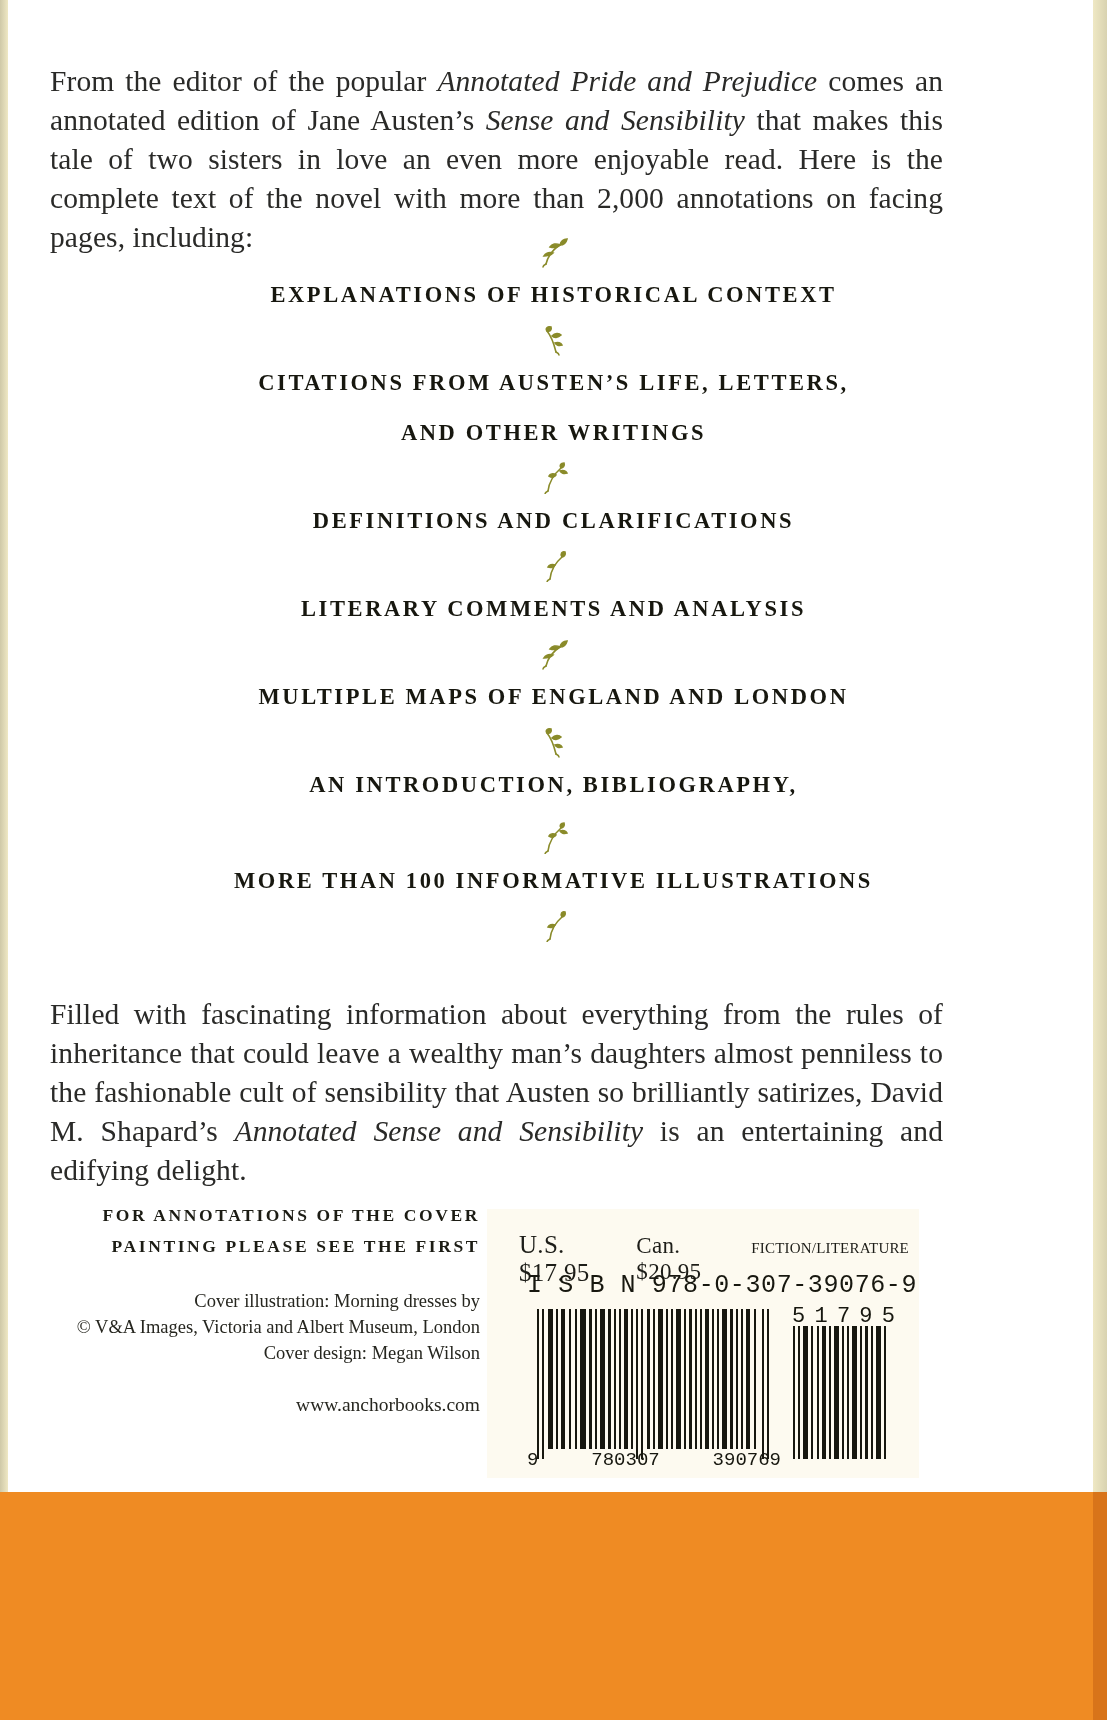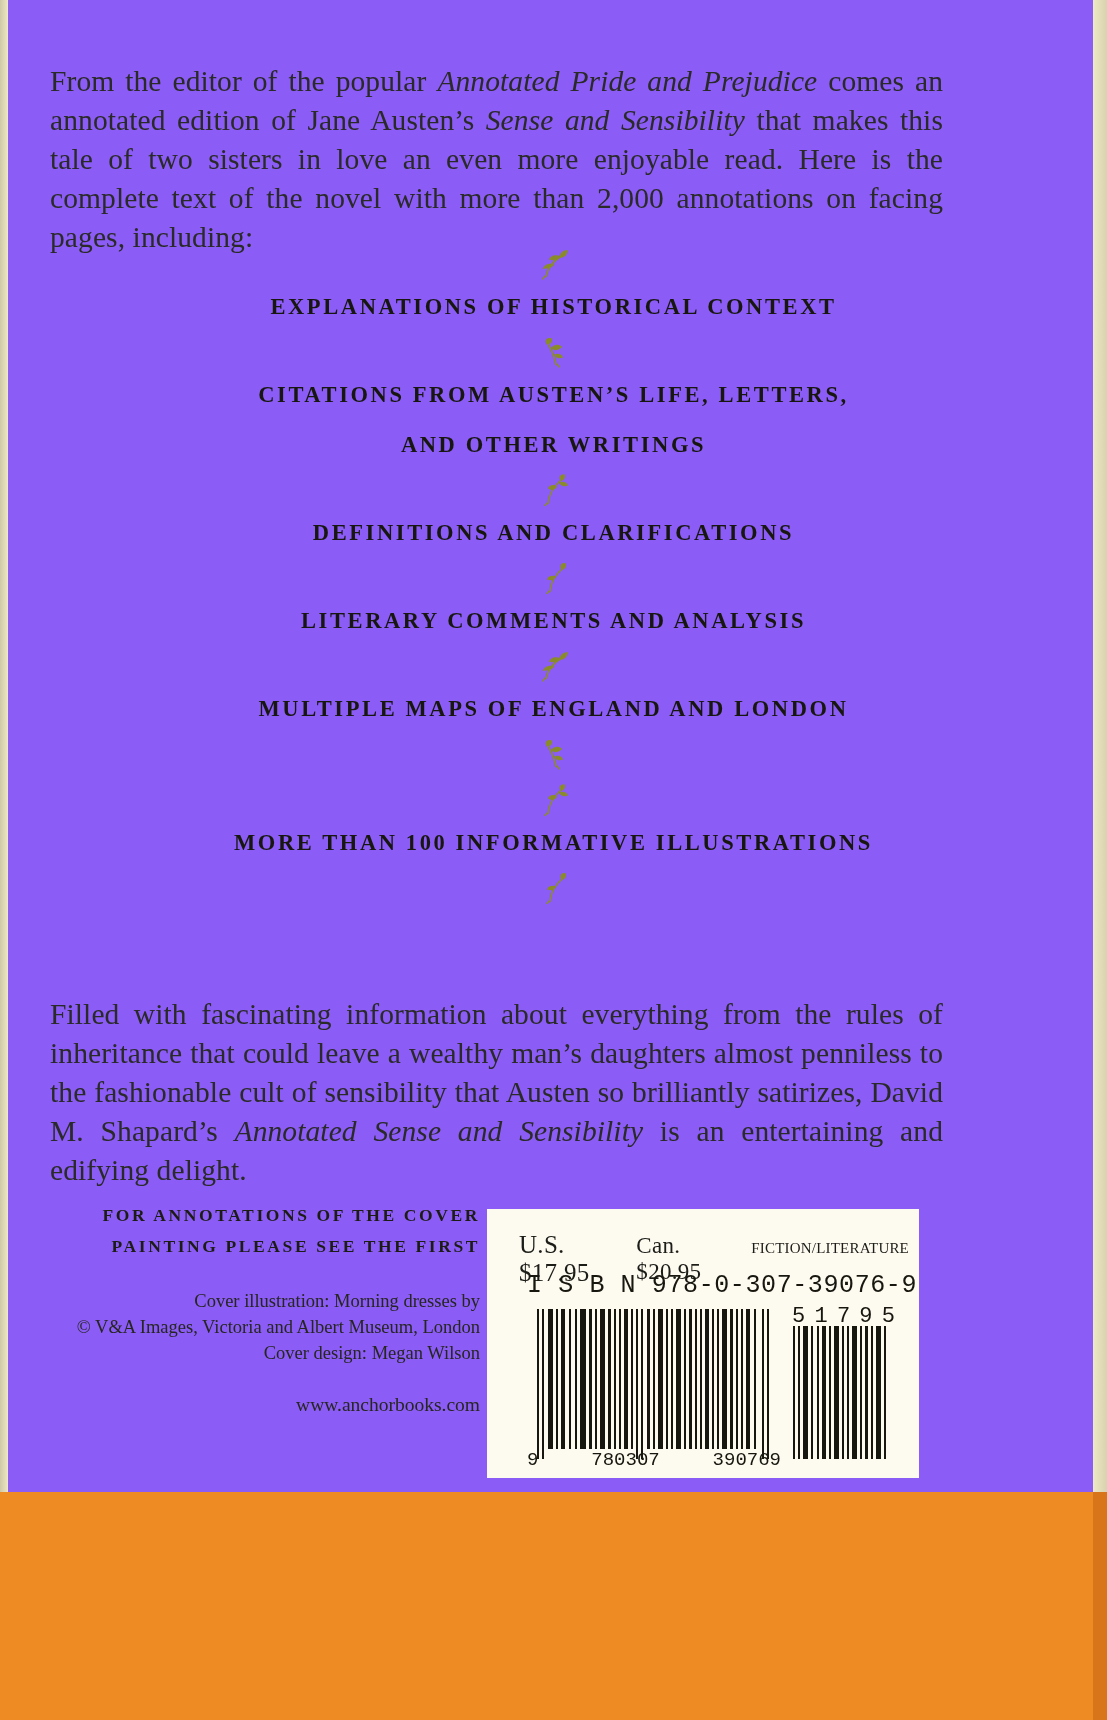--- a/index.html
+++ b/index.html
@@ -5,21 +5,21 @@
   html,body{margin:0;padding:0;}
   body{
     width:1107px;height:1720px;
     background:#f7f2cf;
     font-family:"Liberation Serif", serif;
     overflow:hidden;
     position:relative;
   }
   .page{
     position:absolute;left:0;top:0;width:1107px;height:1720px;
-    background:#8b5cf6;
+    background:#ffffff;
   }
   
   .edge-right{
     position:absolute;right:0;top:0;width:14px;height:1492px;
     background:linear-gradient(to right,#efe8c4,#d8d2b0);
   }
   .edge-left{
     position:absolute;left:0;top:0;width:8px;height:1492px;
     background:linear-gradient(to left,#efe8c4,#cfc9a8);
   }
@@ -43,21 +43,21 @@
     line-height:39px;
     text-align:justify;
     letter-spacing:0.1px;
   }
   .para i{font-style:italic;}
 
   #intro-paragraph{left:50px;top:32px;width:893px;}
   #closing-paragraph{left:50px;top:965px;width:893px;}
 
   .features{
-    position:absolute;left:0;top:234px;width:1107px;
+    position:absolute;left:0;top:222px;width:1107px;
     text-align:center;
   }
   .feature-line{
     font-size:22.5px;
     letter-spacing:2.6px;
     color:#17170f;
     font-weight:700;
     font-variant:small-caps;
     text-transform:uppercase;
     margin:0;
@@ -240,20 +240,21 @@
             <path d="M24 30 C22 22, 20 15, 15 9"></path>
             <path d="M15 9 C13 6, 16 4, 19 5 C20 8, 18 10, 15 9 Z" fill="#8a8b2a"></path>
             <path d="M20 14 C23 11, 27 11, 29 13 C26 16, 22 16, 20 14 Z" fill="#8a8b2a"></path>
             <path d="M23 21 C26 20, 29 21, 30 23 C27 24, 24 23, 23 21 Z" fill="#8a8b2a"></path>
             <path d="M24 30 C26 31, 27 32, 27 33"></path>
           </g>
         </svg>
       </span>
 
       <div class="feature-block">
+        <div class="feature-line pair-top">An Introduction, Bibliography,</div>
       </div>
 
       <span class="ornament">
         <svg viewBox="0 0 44 34" xmlns="http://www.w3.org/2000/svg">
           <g fill="none" stroke="#8a8b2a" stroke-width="1.6" stroke-linecap="round">
             <path d="M16 31 C17 23, 21 15, 29 8"></path>
             <path d="M29 8 C27 5, 29 3, 32 3 C33 6, 31 8, 29 8 Z" fill="#8a8b2a"></path>
             <path d="M24 15 C21 13, 18 14, 17 16 C20 18, 23 17, 24 15 Z" fill="#8a8b2a"></path>
             <path d="M28 11 C31 10, 34 11, 35 13 C32 14, 29 13, 28 11 Z" fill="#8a8b2a"></path>
             <path d="M16 31 C14 32, 13 33, 13 34"></path>

